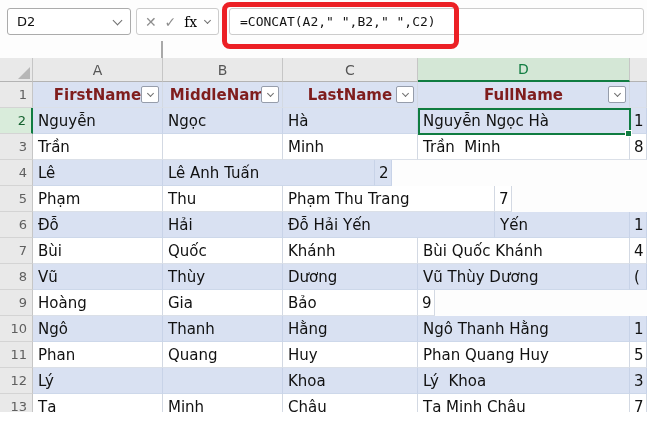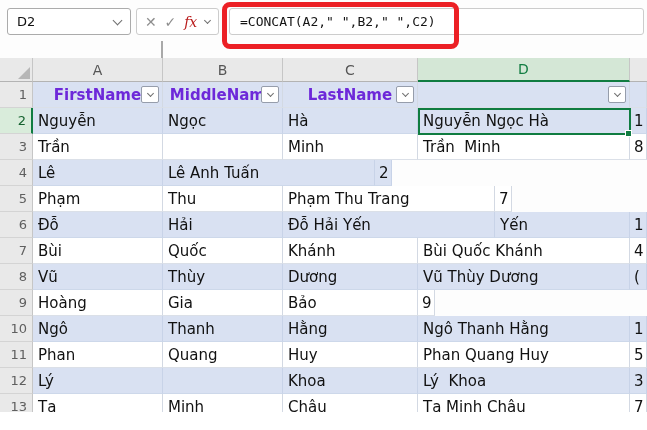--- a/index.html
+++ b/index.html
@@ -12,21 +12,21 @@
            border:1px solid #ababab;border-radius:3px;display:flex;align-items:center;
            padding:0 9px;font-size:13px}
   .chev{display:inline-block;width:7px;height:7px;border-right:1.4px solid #6f6f6f;
         border-bottom:1.4px solid #6f6f6f;transform:rotate(45deg);margin-top:-3px}
   .chev.sm{width:5px;height:5px;border-width:1.2px}
   .namebox .chev{margin-left:auto}
   .fxbox{position:absolute;left:136px;top:8px;width:83px;height:27px;background:#fff;
          border:1px solid #cccccc;border-radius:3px;display:flex;align-items:center;
          justify-content:space-evenly}
   .ic{color:#8e8e8e;font-size:14px;line-height:1}
-  .fxit{font-family:"DejaVu Serif",serif;font-style:italic;font-size:14px;color:#b91c1c}
+  .fxit{font-family:"DejaVu Serif",serif;font-size:14px;color:#000000}
   .fbar{position:absolute;left:229px;top:8px;width:415px;height:27px;background:#fff;
         border:1px solid #cccccc;border-radius:3px;display:flex;align-items:center;
         padding-left:10px;font-family:"DejaVu Sans Mono",monospace;font-size:13px;color:#141414;
         white-space:pre;overflow:hidden}
   .redbox{position:absolute;left:222px;top:2px;width:237px;height:47px;
           border:5px solid var(--annotation,#ec2025);border-radius:8px;pointer-events:none;z-index:5}
   .artifact{position:absolute;left:161px;top:41px;width:2px;height:17px;background:#a9a9a9}
 
   
   .sheet{position:absolute;left:0;top:58px;width:647px}
@@ -43,21 +43,21 @@
 
   .row{display:flex;height:26px;font-size:15px}
   .rh{width:33px;background:var(--headgray,#e9e9e9);border-right:1px solid #c6c6c6;
       border-bottom:1px solid #d4d4d4;color:#5f5f5f;font-size:13px;display:flex;
       align-items:center;justify-content:flex-end;padding-right:5px}
   .rh.active{background:#d9ecdb;color:#15622f;border-right:2px solid var(--accent,#107c41)}
   .cell{border-right:1px solid #d3d9e3;border-bottom:1px solid #dbe0e8;padding-left:5px;
         display:flex;align-items:center;white-space:pre;overflow:hidden;background:#fff}
   .band .cell{background:var(--band,#d9e1f2);border-right-color:#c8d3e8;border-bottom-color:#cdd8ea}
   .hrow .cell{background:var(--band,#d9e1f2);font-weight:bold;justify-content:center;
-              padding-left:0;position:relative;font-size:15px;color:#6d28d9}
+              padding-left:0;position:relative;font-size:15px;color:#7f1d1d}
   .wE.cell{padding-left:4px}
   .filter{position:absolute;right:3px;top:50%;margin-top:-9px;width:18px;height:17px;
           background:#fff;border:1px solid #969dab;border-radius:2px;display:flex;
           align-items:center;justify-content:center}
   .filter .chev{width:5px;height:5px;border-width:1.2px;margin-top:-2px}
   .sel{position:absolute;left:418px;top:50px;width:213px;height:27px;
        border:2px solid var(--accent,#107c41);pointer-events:none}
   .handle{position:absolute;left:625px;top:72px;width:7px;height:7px;
           background:var(--accent,#107c41);border:1px solid #fff}
 </style>
@@ -103,20 +103,21 @@
       </div>
       <div class="cell wB">
         <span>MiddleName</span>
         <span class="filter"><span class="chev"></span></span>
       </div>
       <div class="cell wC">
         <span>LastName</span>
         <span class="filter"><span class="chev"></span></span>
       </div>
       <div class="cell wD">
+        <span>FullName</span>
         <span class="filter"><span class="chev"></span></span>
       </div>
       <div class="cell wE"></div>
     </div>
 
     <div class="row band">
       <div class="rh active">2</div>
       <div class="cell wA">Nguyễn</div>
       <div class="cell wB">Ngọc</div>
       <div class="cell wC">Hà</div>

